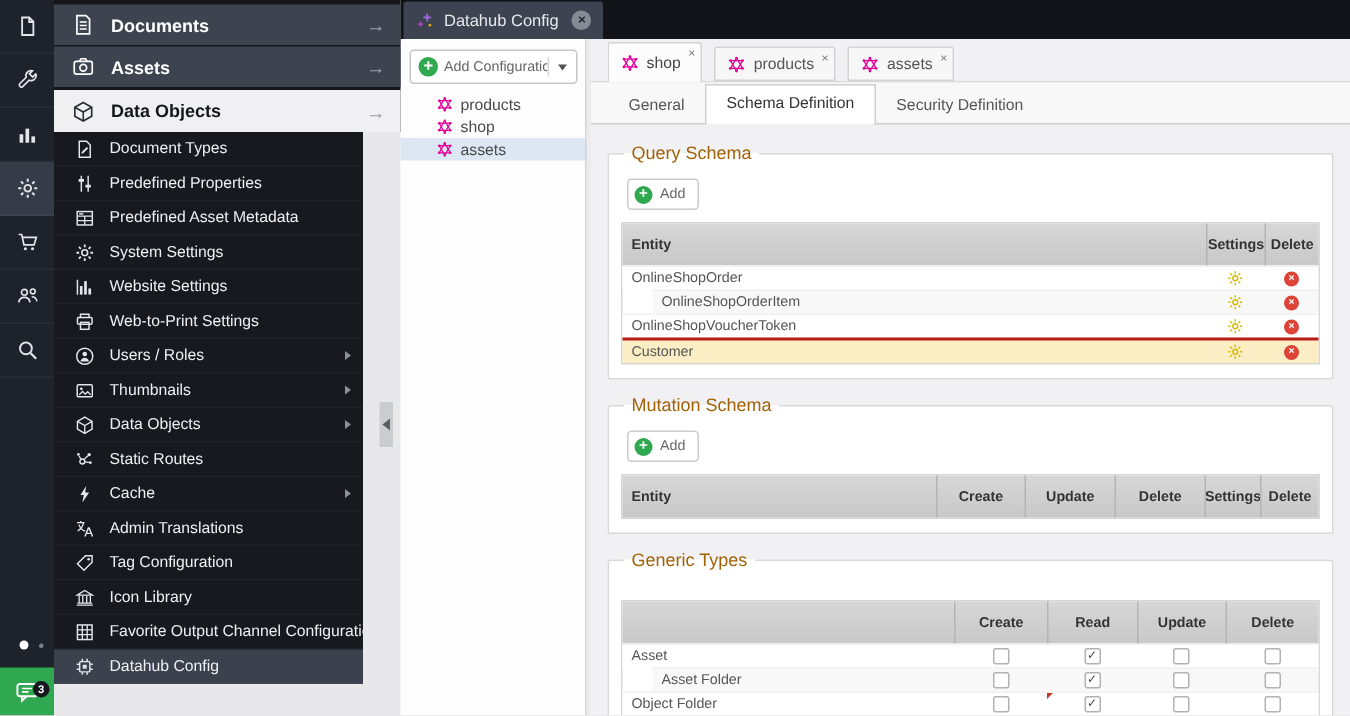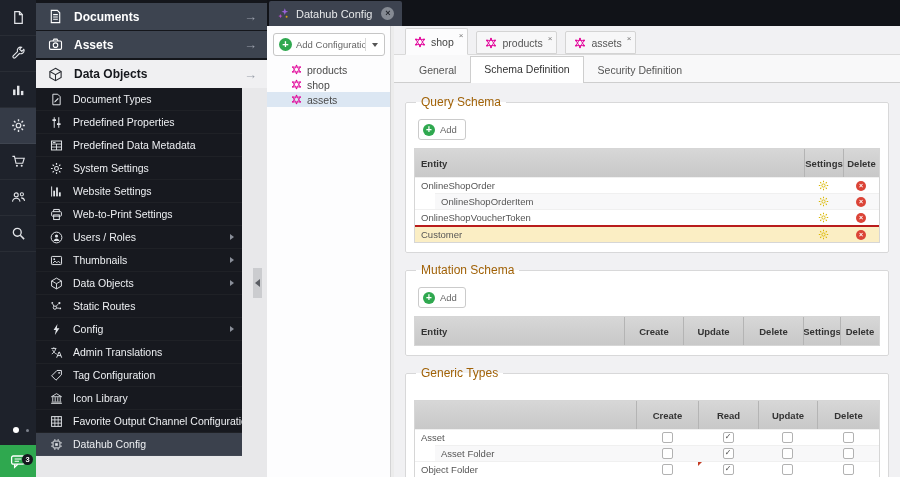--- a/index.html
+++ b/index.html
@@ -441,21 +441,21 @@
         <span class="sub-label">Predefined Properties</span>
       </div>
       <div class="sub-item">
         <span class="icon i13">
           <svg viewBox="0 0 16 16">
             <rect x="1.8" y="2.5" width="12.4" height="11" fill="none" stroke="currentColor" stroke-width="1.2"></rect>
             <path d="M1.8 6.2h12.4M1.8 9.9h12.4M8 6.2v7.3" stroke="currentColor" stroke-width="1.1"></path>
             <rect x="3.4" y="3.8" width="3.4" height="1.2" fill="currentColor"></rect>
           </svg>
         </span>
-        <span class="sub-label">Predefined Data Metadata</span>
+        <span class="sub-label">Predefined Asset Metadata</span>
       </div>
       <div class="sub-item">
         <span class="icon i13">
           <svg viewBox="0 0 16 16">
             <circle cx="8" cy="8" r="2.4" fill="none" stroke="currentColor" stroke-width="1.3"></circle>
             <path d="M8 1.2v2.2M8 12.6v2.2M1.2 8h2.2M12.6 8h2.2M3.2 3.2l1.6 1.6M11.2 11.2l1.6 1.6M12.8 3.2l-1.6 1.6M4.8 11.2l-1.6 1.6" stroke="currentColor" stroke-width="1.5" fill="none"></path>
           </svg>
         </span>
         <span class="sub-label">System Settings</span>
       </div>
@@ -523,21 +523,21 @@
           </svg>
         </span>
         <span class="sub-label">Static Routes</span>
       </div>
       <div class="sub-item">
         <span class="icon i13">
           <svg viewBox="0 0 16 16">
             <path d="M9.2 1.2L4.4 8.6h2.8L6 14.8l5.6-8.3H8.4z" fill="currentColor"></path>
           </svg>
         </span>
-        <span class="sub-label">Config</span>
+        <span class="sub-label">Cache</span>
         <span class="sub-arrow"></span>
       </div>
       <div class="sub-item">
         <span class="icon i13">
           <svg viewBox="0 0 16 16">
             <path d="M1.6 3h6.2M4.7 1.6V3M7 3c-.5 3-2.3 5.4-4.8 6.8M3.2 4.6c.9 2.6 2.9 4.6 5.2 5.4" fill="none" stroke="currentColor" stroke-width="1.1"></path>
             <path d="M8.2 14.4l2.8-7h.6l2.8 7M9.4 11.8h4" fill="none" stroke="currentColor" stroke-width="1.2"></path>
           </svg>
         </span>
         <span class="sub-label">Admin Translations</span>

